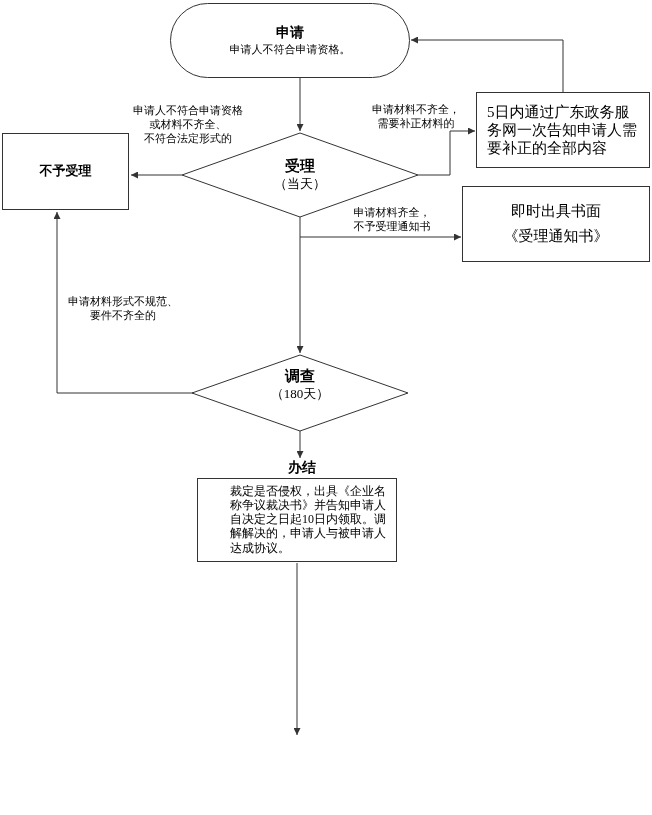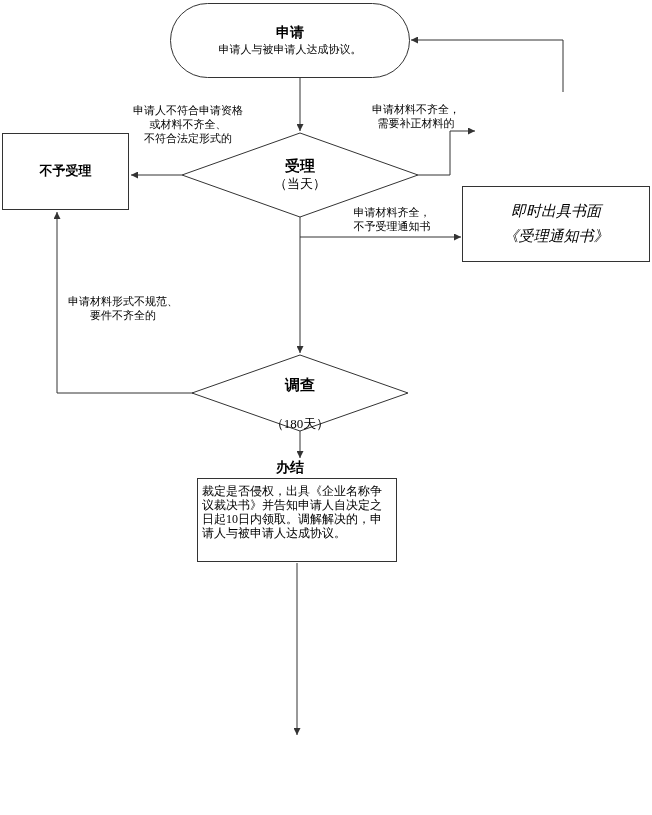--- a/index.html
+++ b/index.html
@@ -32,25 +32,25 @@
 
   .label {
     position:absolute; z-index:2; text-align:center;
     white-space:pre-line; font-size:11px; line-height:1.27;
   }
 
   .bold { font-weight:700; }
   .prewrap { white-space:pre-line; }
   .alignleft { text-align:left; }
   .t11 { font-size:11px; line-height:1.35; }
-  .t12 { font-size:12px; line-height:1.18; }
+  .t12 { font-size:12px; line-height:1.18;margin-left:28px; }
   .t13 { font-size:13px; line-height:1.45; }
   .t14 { font-size:14px; line-height:1.3; }
   .t15 { font-size:15px; line-height:1.2; }
-  .lh17 { line-height:1.7;font-style:italic; }
+  .lh17 { line-height:1.7; }
 </style>
 </head>
 <body>
 
 <div class="canvas">
 
   <svg class="svg-layer" width="652" height="815" viewBox="0 0 652 815" xmlns="http://www.w3.org/2000/svg">
     <defs>
       <marker id="arw" viewBox="0 0 10 10" refX="10" refY="5" markerWidth="9" markerHeight="7" orient="auto">
         <path d="M0,0 L10,5 L0,10 z" class="arrowhead"></path>
@@ -66,44 +66,47 @@
       <path d="M193,393 L57,393 L57,212"></path>
       <path d="M300,431 L300,458"></path>
       <path d="M297,563 L297,735"></path>
     </g>
     <polygon class="diamond" points="300,133 418,175 300,217 182,175"></polygon>
     <polygon class="diamond" points="300,355 408,393 300,431 192,393"></polygon>
   </svg>
 
   <div class="node stadium" style="left:170px;top:3px;width:240px;height:75px;">
     <div class="t14 bold">申请</div>
-    <div class="t11">申请人与被申请人达成协议。</div>
+    <div class="t11">申请人不符合申请资格。</div>
   </div>
 
   <div class="node plain" style="left:240px;top:146px;width:120px;height:58px;">
     <div class="t15 bold">受理</div>
     <div class="t13">（当天）</div>
   </div>
 
   <div class="node box" style="left:2px;top:133px;width:127px;height:77px;padding:16px 8px;">
     <div class="t13 bold">不予受理</div>
   </div>
 
+  <div class="node box" style="left:476px;top:92px;width:174px;height:76px;padding:0 10px;">
+    <div class="t15 alignleft">5日内通过广东政务服务网一次告知申请人需要补正的全部内容</div>
+  </div>
 
   <div class="node box" style="left:462px;top:186px;width:188px;height:76px;">
     <div class="t15 prewrap lh17">即时出具书面
 《受理通知书》</div>
   </div>
 
-  <div class="node plain" style="left:240px;top:376px;width:120px;height:58px;justify-content:space-between;">
+  <div class="node plain" style="left:240px;top:356px;width:120px;height:58px;">
     <div class="t15 bold">调查</div>
     <div class="t13">（180天）</div>
   </div>
 
-  <div class="node plain" style="left:240px;top:460px;width:100px;height:17px;">
+  <div class="node plain" style="left:252px;top:460px;width:100px;height:17px;">
     <div class="t14 bold">办结</div>
   </div>
 
   <div class="node box" style="left:197px;top:478px;width:200px;height:84px;padding:5px 4px;align-items:flex-start;justify-content:flex-start;">
     <div class="t12 alignleft">裁定是否侵权，出具《企业名称争议裁决书》并告知申请人自决定之日起10日内领取。调解解决的，申请人与被申请人达成协议。</div>
   </div>
 
   <div class="node stadium" style="left:170px;top:737px;width:240px;height:76px;margin-top:12px;">
     <div class="t14 bold">结束</div>
   </div>

